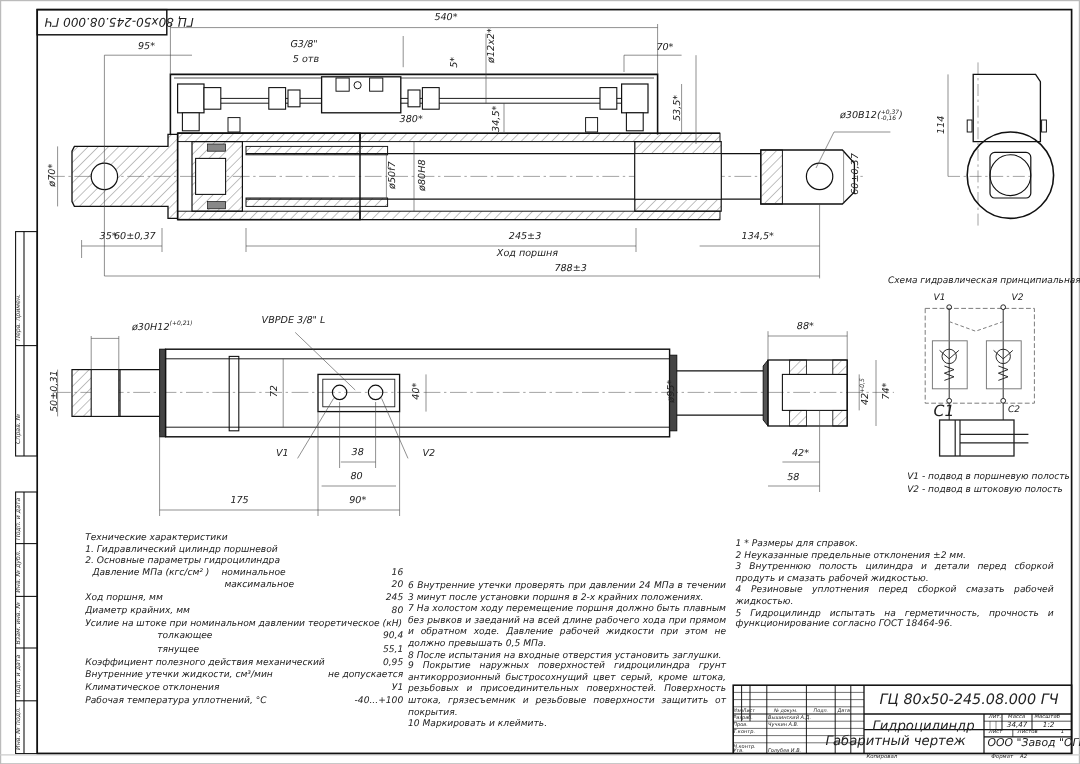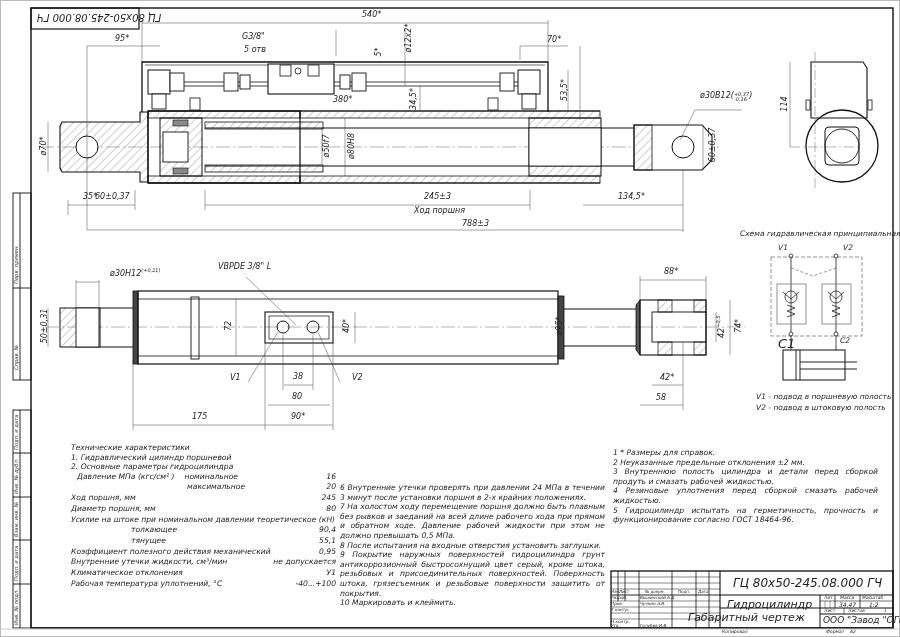--- a/index.html
+++ b/index.html
@@ -319,21 +319,21 @@
   </div>
   <div class="tech-row">
     <span style="margin-left:116px;flex:1;">максимальное</span>
     <span class="v" style="width:20px;">20</span>
   </div>
   <div class="tech-row">
         <span>Ход поршня, мм</span>
         <span class="v">245</span>
       </div>
   <div class="tech-row">
-        <span>Диаметр поршня, мм</span>
+        <span>Диаметр крайних, мм</span>
         <span class="v">80</span>
       </div>
   <div class="tech-row">
         <span>Усилие на штоке при номинальном давлении теоретическое (кН)</span>
         <span class="v"></span>
       </div>
   <div class="tech-row">
         <span style="margin-left:60px;">толкающее</span>
         <span class="v">90,4</span>
       </div>

